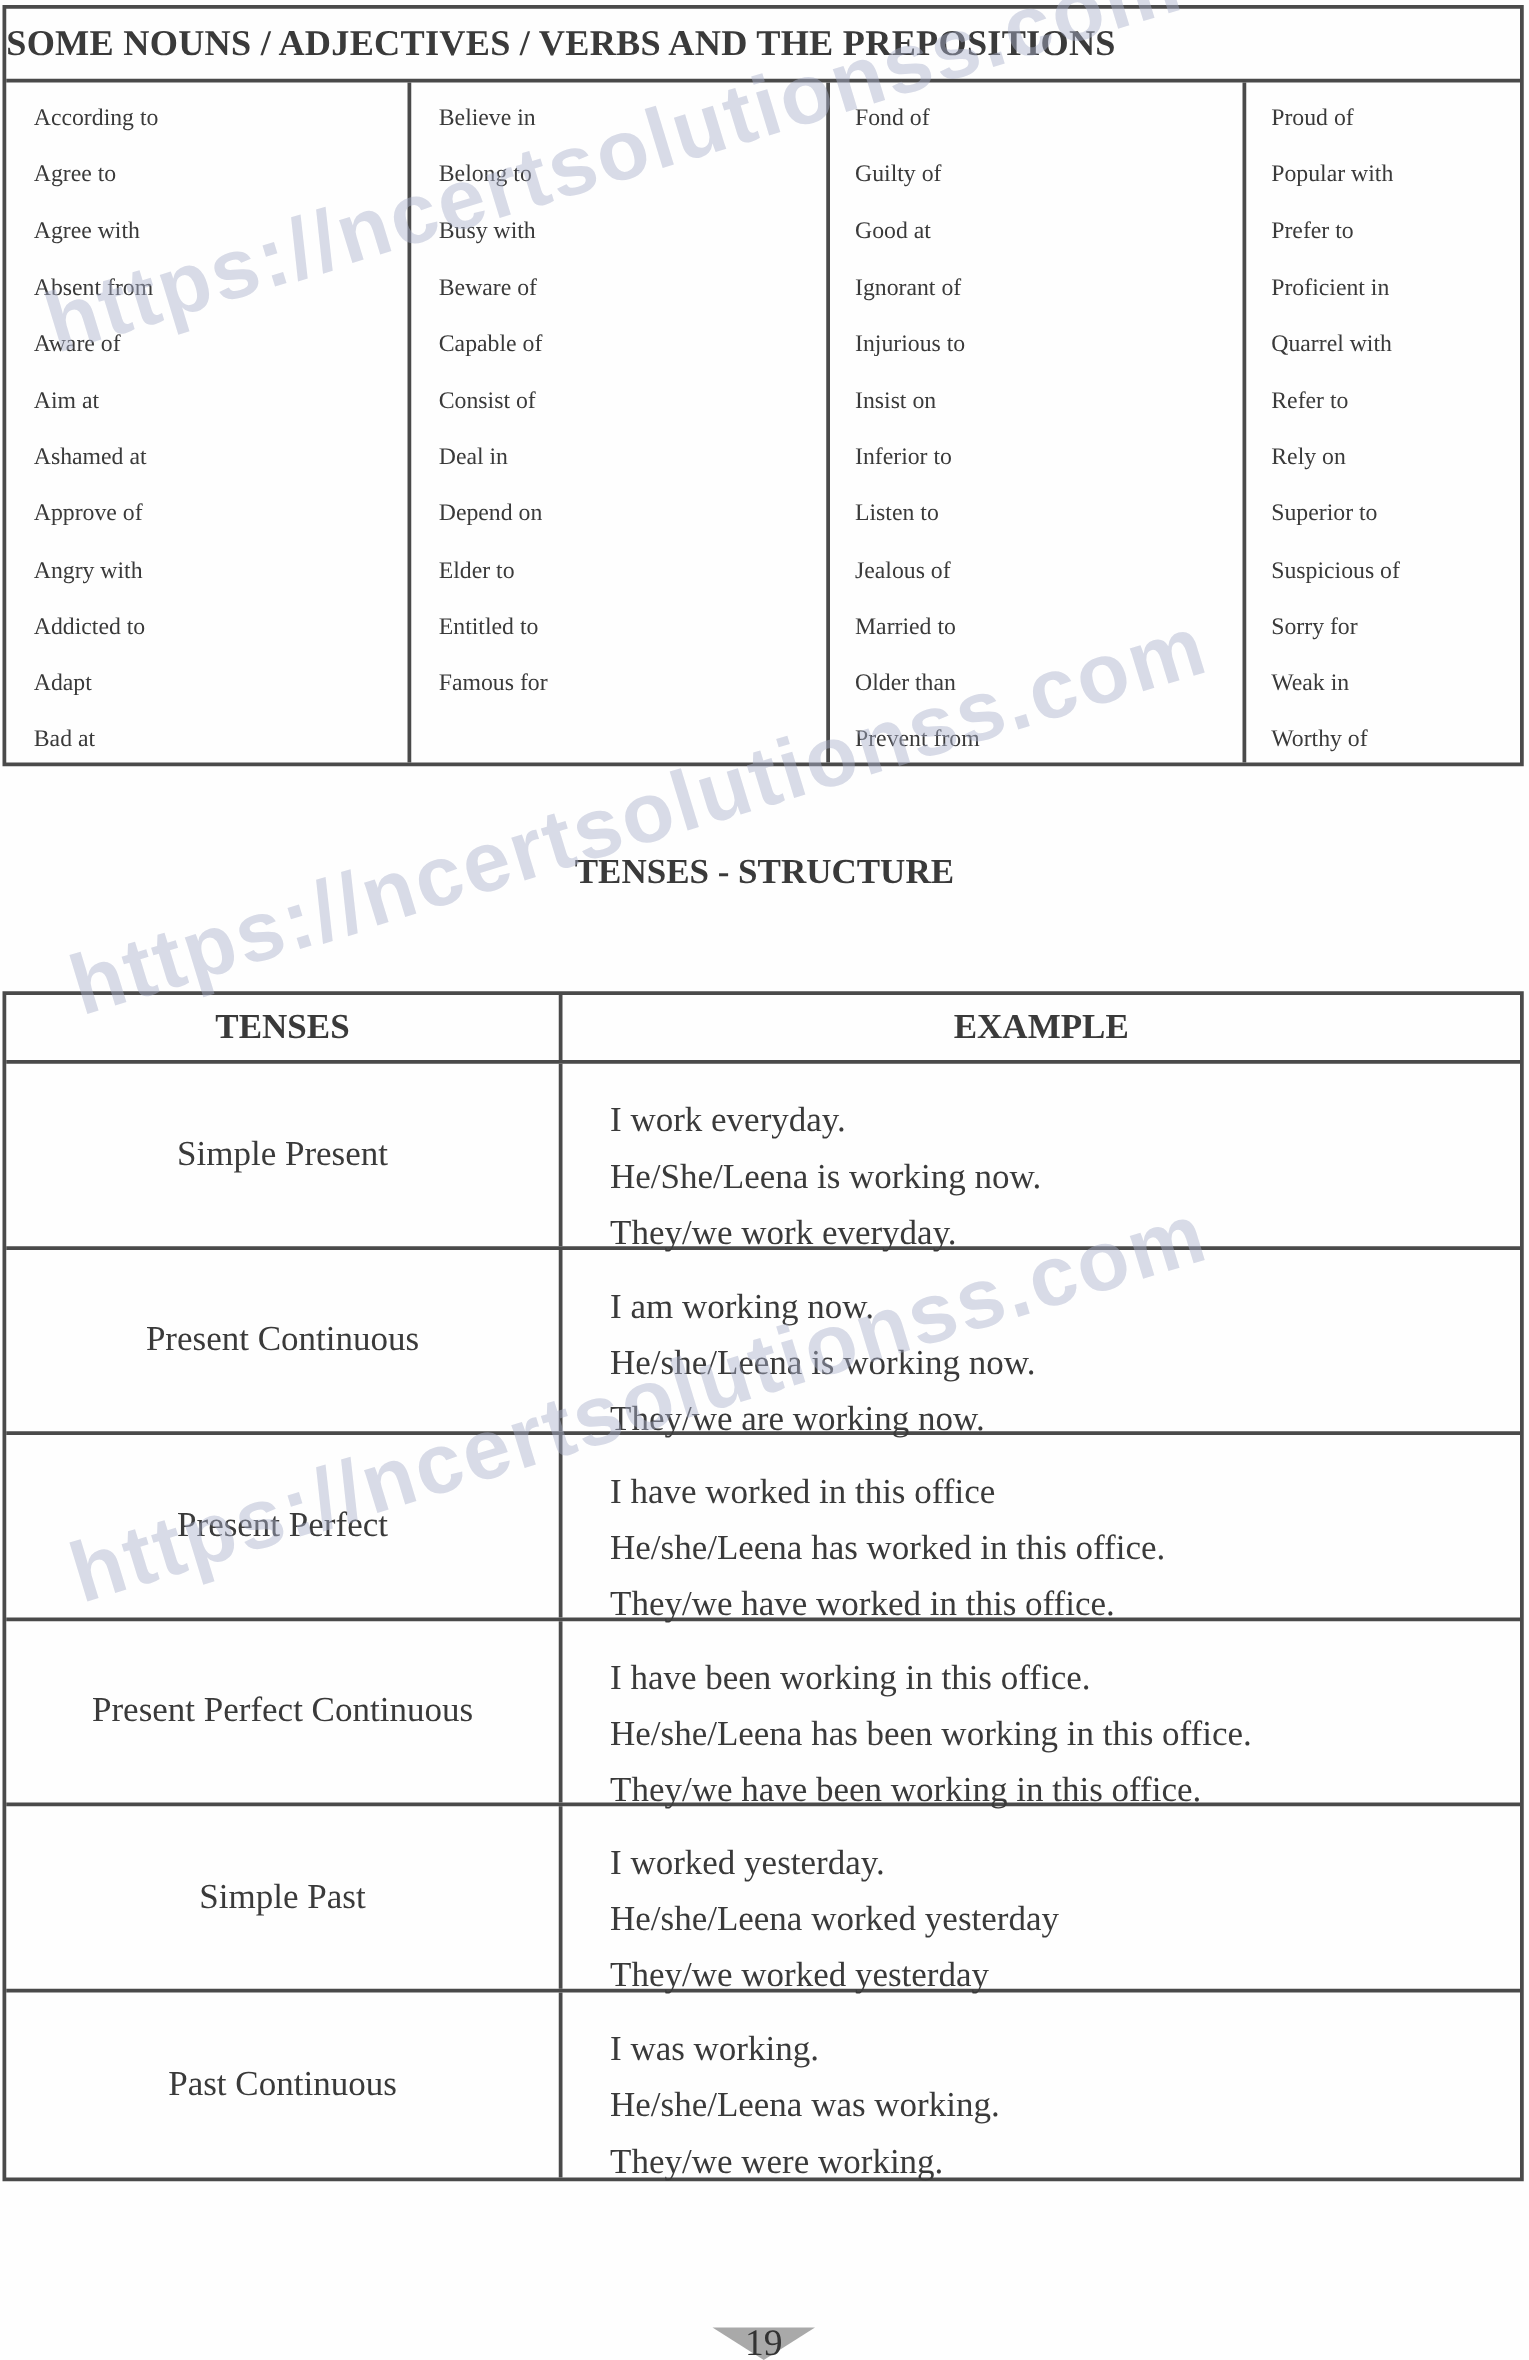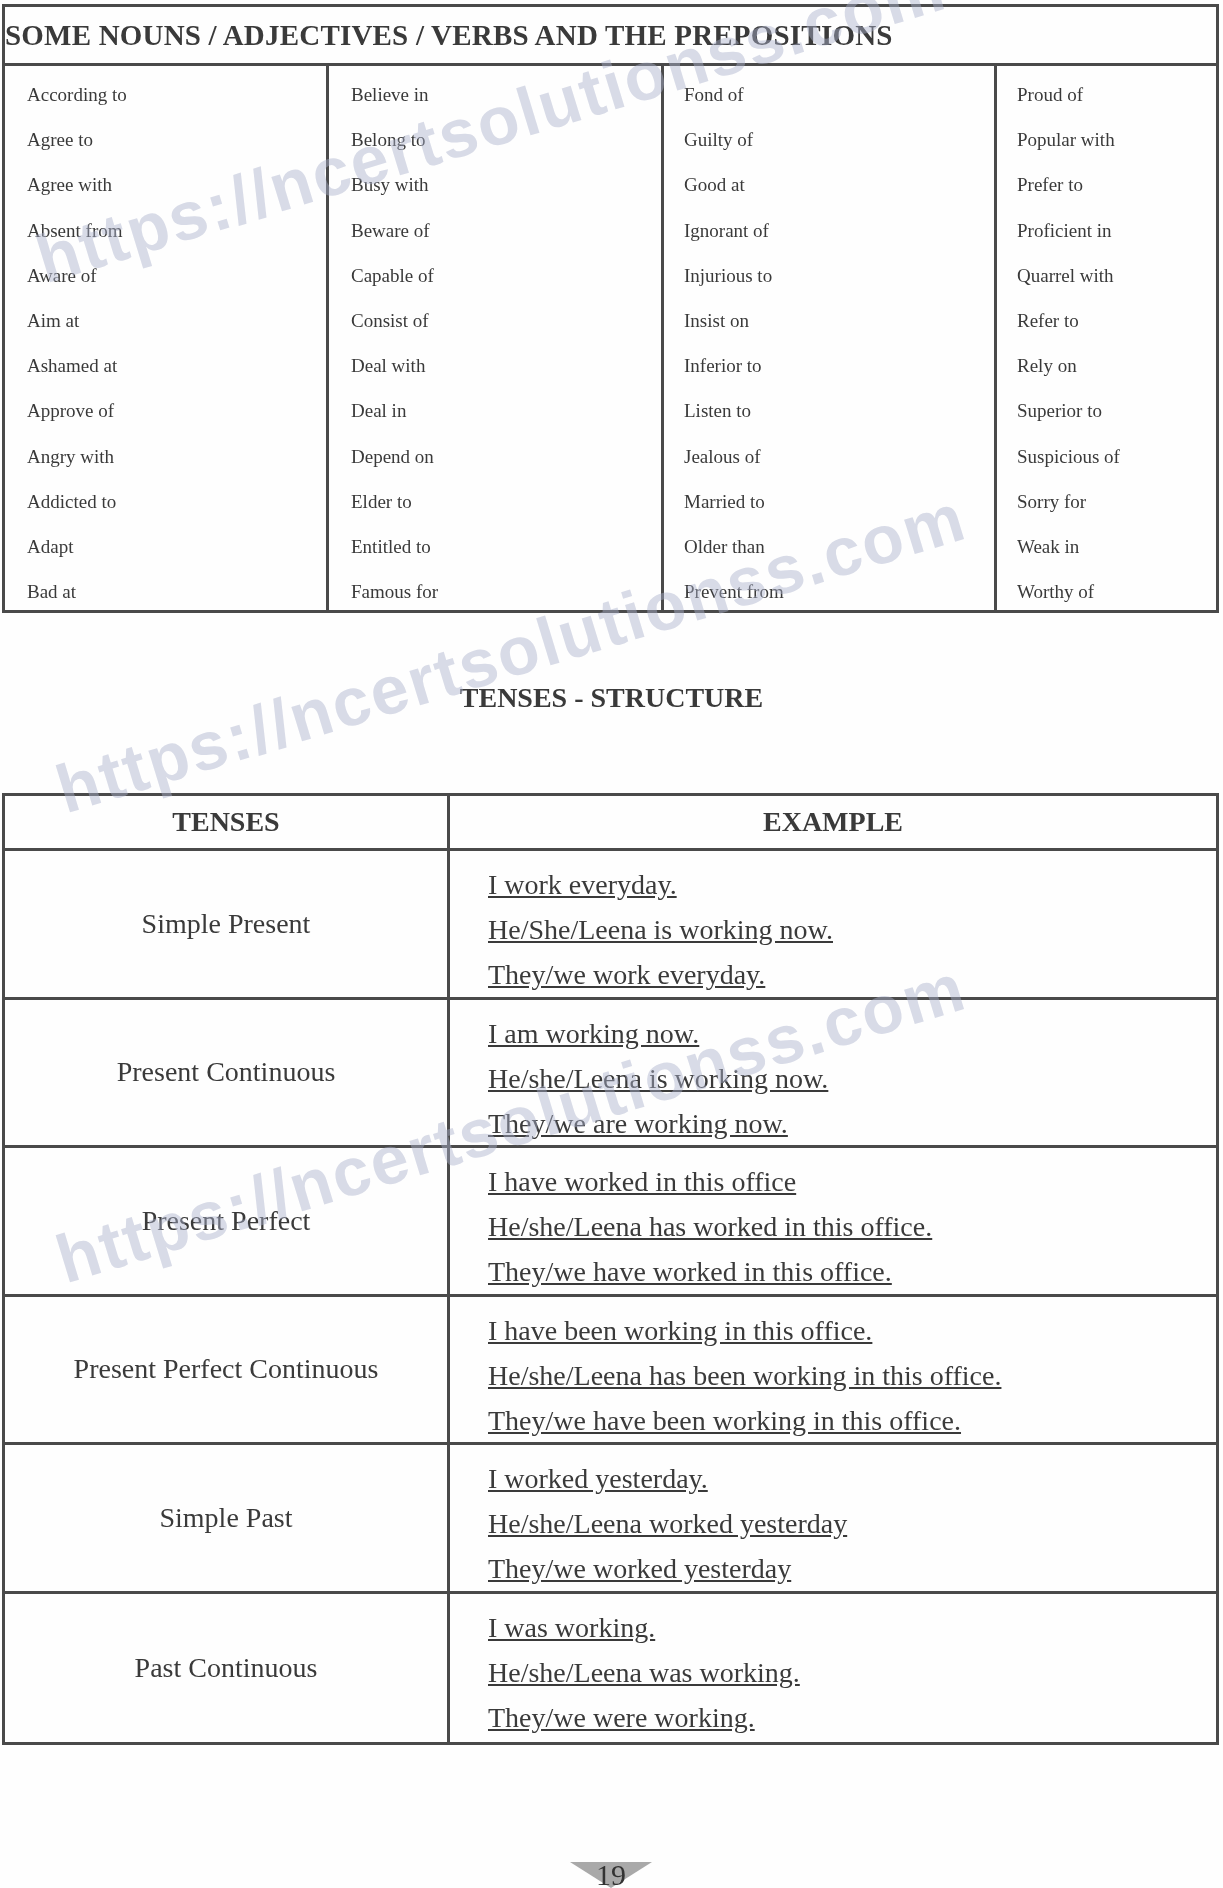--- a/index.html
+++ b/index.html
@@ -19,21 +19,21 @@
              font-size:28px;}
   .t2{position:absolute;left:2px;top:793px;width:1217px;border:3px solid #4a4a4a;box-sizing:border-box;}
   .t2-row{display:flex;border-bottom:3px solid #4a4a4a;box-sizing:border-box;}
   .t2-row:last-child{border-bottom:none;}
   .t2-head{height:55px;}
   .t2-c1{width:445px;border-right:3px solid #4a4a4a;box-sizing:border-box;display:flex;
          align-items:center;justify-content:center;font-size:28px;}
   .t2-c2{flex:1;box-sizing:border-box;border-radius:18px;}
   .t2-head .t2-c1,.t2-head .t2-c2{font-weight:bold;font-size:28px;display:flex;align-items:center;justify-content:center;}
   .t2-body{height:148.5px;}
-  .ex{padding:12px 0 0 38px;text-decoration:underline;}
+  .ex{padding:24px 0 0 38px;}
   .ex-line{font-size:28px;height:45px;line-height:43px;white-space:nowrap;}
   .pageno{position:absolute;left:570px;top:1862px;width:82px;height:26px;}
   .pageno .tri{position:absolute;left:0;top:0;width:0;height:0;border-left:41px solid transparent;
                border-right:41px solid transparent;border-top:26px solid #a9a9a9;}
   .pageno span{position:absolute;left:0;width:82px;top:-4px;text-align:center;font-size:30px;color:#333;}
 </style>
 </head>
 <body>
 
 <div class="t1">
@@ -53,21 +53,20 @@
       <div class="t1-item">Adapt</div>
       <div class="t1-item">Bad at</div>
     </div>
     <div class="t1-col" style="width:311px">
       <div class="t1-item">Believe in</div>
       <div class="t1-item">Belong to</div>
       <div class="t1-item">Busy with</div>
       <div class="t1-item">Beware of</div>
       <div class="t1-item">Capable of</div>
       <div class="t1-item">Consist of</div>
-      <div class="t1-item">Deal with</div>
       <div class="t1-item">Deal in</div>
       <div class="t1-item">Depend on</div>
       <div class="t1-item">Elder to</div>
       <div class="t1-item">Entitled to</div>
       <div class="t1-item">Famous for</div>
     </div>
     <div class="t1-col" style="width:309px;padding-left:20px">
       <div class="t1-item">Fond of</div>
       <div class="t1-item">Guilty of</div>
       <div class="t1-item">Good at</div>

